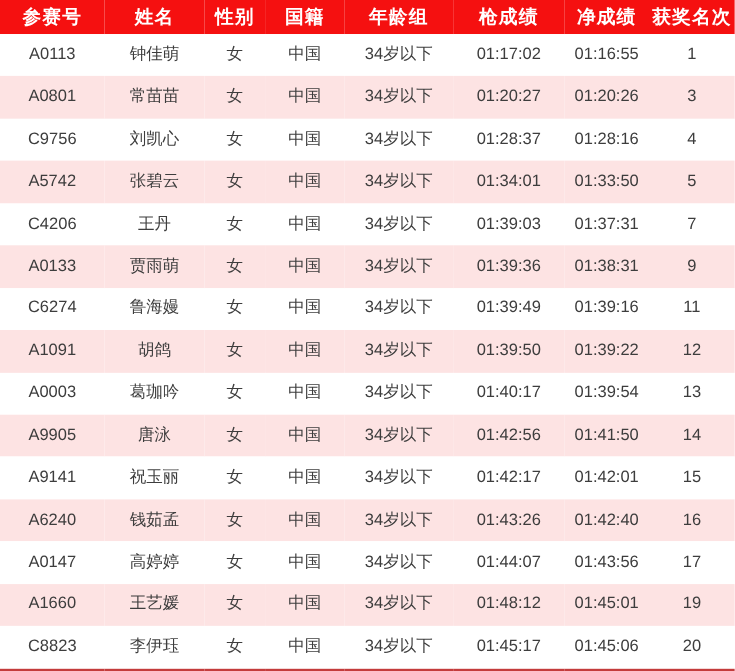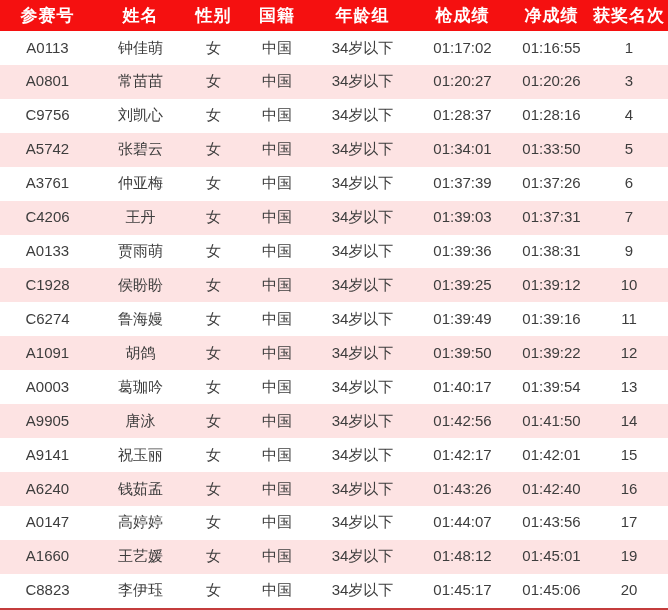--- a/index.html
+++ b/index.html
@@ -113,58 +113,38 @@
     <td>A5742</td>
     <td>张碧云</td>
     <td>女</td>
     <td>中国</td>
     <td>34岁以下</td>
     <td>01:34:01</td>
     <td>01:33:50</td>
     <td>5</td>
   </tr>
       <tr>
-    <td>A3761</td>
-    <td>仲亚梅</td>
-    <td>女</td>
-    <td>中国</td>
-    <td>34岁以下</td>
-    <td>01:37:39</td>
-    <td>01:37:26</td>
-    <td>6</td>
-  </tr>
-      <tr>
     <td>C4206</td>
     <td>王丹</td>
     <td>女</td>
     <td>中国</td>
     <td>34岁以下</td>
     <td>01:39:03</td>
     <td>01:37:31</td>
     <td>7</td>
   </tr>
       <tr>
     <td>A0133</td>
     <td>贾雨萌</td>
     <td>女</td>
     <td>中国</td>
     <td>34岁以下</td>
     <td>01:39:36</td>
     <td>01:38:31</td>
     <td>9</td>
-  </tr>
-      <tr>
-    <td>C1928</td>
-    <td>侯盼盼</td>
-    <td>女</td>
-    <td>中国</td>
-    <td>34岁以下</td>
-    <td>01:39:25</td>
-    <td>01:39:12</td>
-    <td>10</td>
   </tr>
       <tr>
     <td>C6274</td>
     <td>鲁海嫚</td>
     <td>女</td>
     <td>中国</td>
     <td>34岁以下</td>
     <td>01:39:49</td>
     <td>01:39:16</td>
     <td>11</td>

